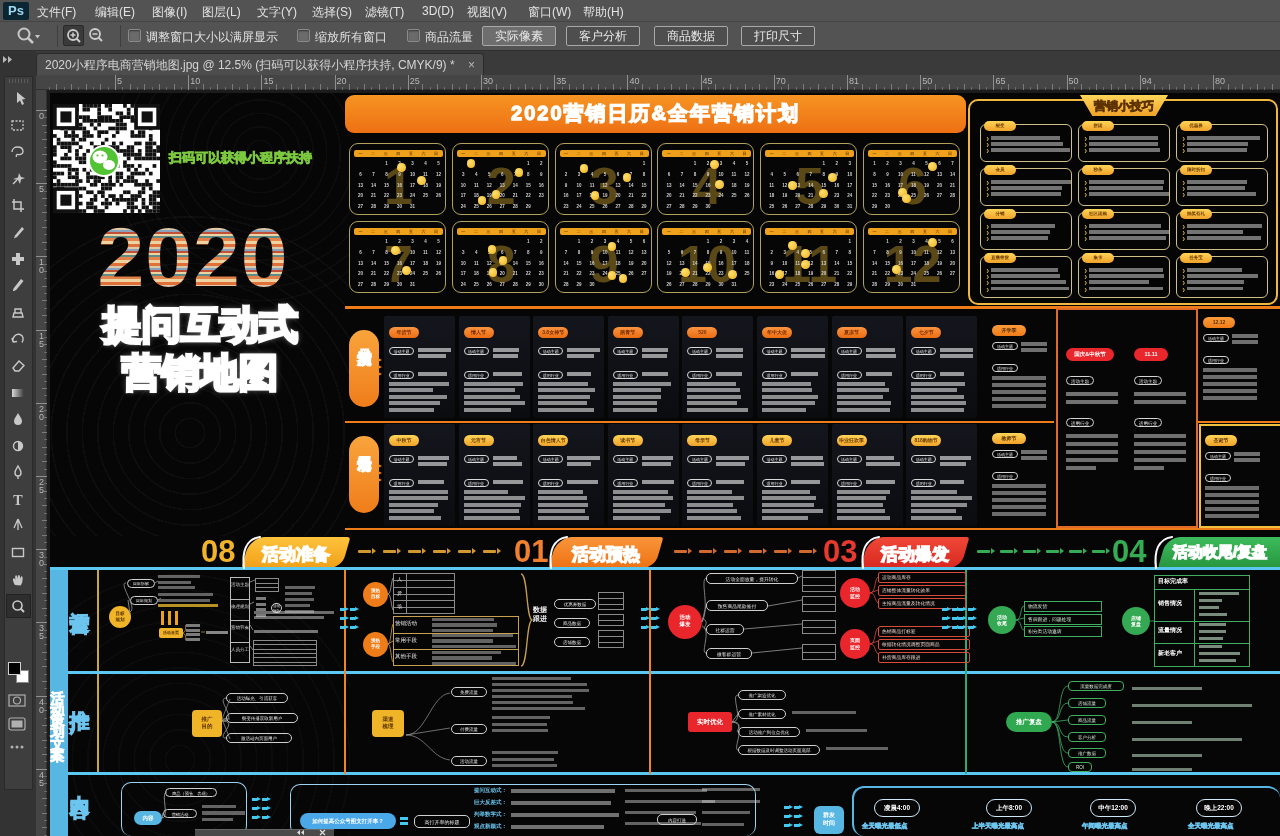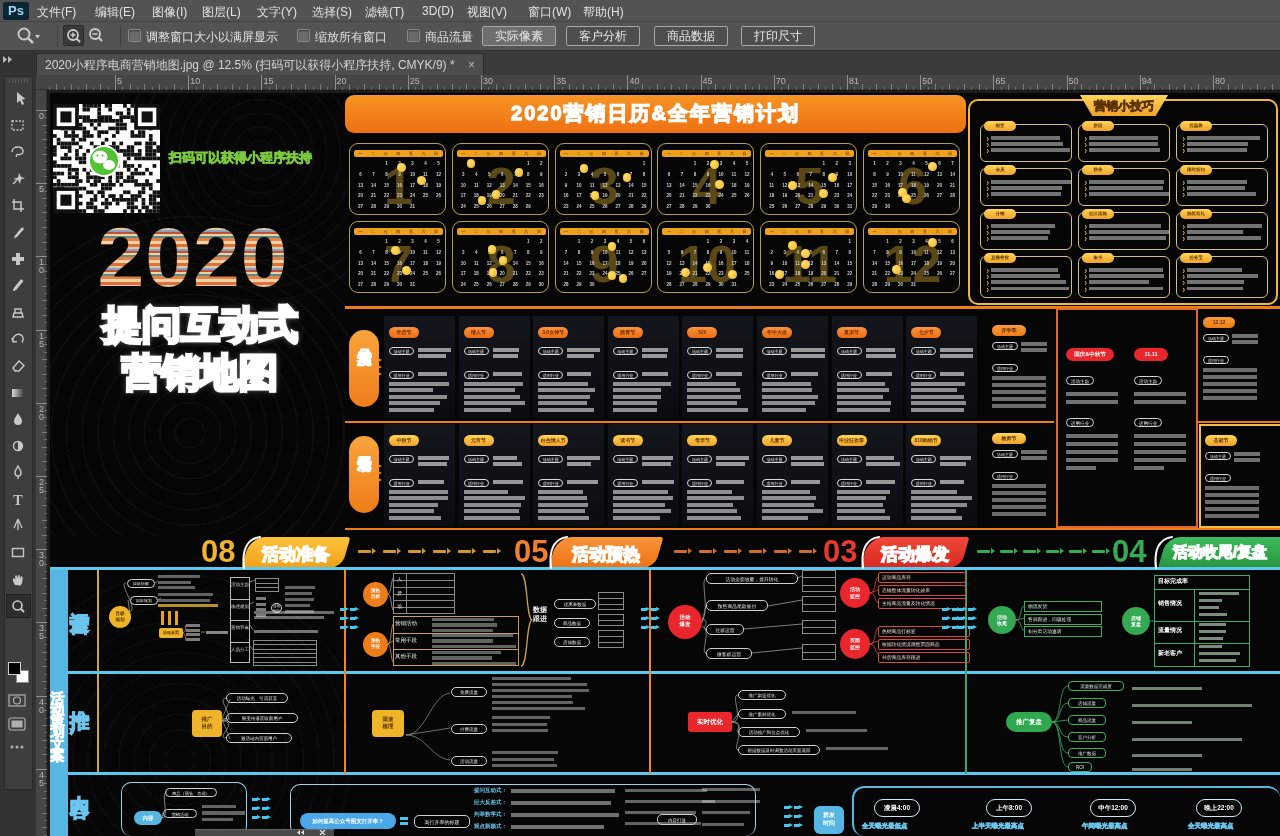--- a/index.html
+++ b/index.html
@@ -1843,21 +1843,21 @@
 <div style="left:383px;top:550px;width:13px;height:2.6px;background:#d0982e;border-radius:1px"></div>
 <div style="left:397px;top:548.4px;width:0;height:0;border-left:4.5px solid #d0982e;border-top:3px solid transparent;border-bottom:3px solid transparent"></div>
 <div style="left:408px;top:550px;width:13px;height:2.6px;background:#d0982e;border-radius:1px"></div>
 <div style="left:422px;top:548.4px;width:0;height:0;border-left:4.5px solid #d0982e;border-top:3px solid transparent;border-bottom:3px solid transparent"></div>
 <div style="left:433px;top:550px;width:13px;height:2.6px;background:#d0982e;border-radius:1px"></div>
 <div style="left:447px;top:548.4px;width:0;height:0;border-left:4.5px solid #d0982e;border-top:3px solid transparent;border-bottom:3px solid transparent"></div>
 <div style="left:458px;top:550px;width:13px;height:2.6px;background:#d0982e;border-radius:1px"></div>
 <div style="left:472px;top:548.4px;width:0;height:0;border-left:4.5px solid #d0982e;border-top:3px solid transparent;border-bottom:3px solid transparent"></div>
 <div style="left:483px;top:550px;width:13px;height:2.6px;background:#d0982e;border-radius:1px"></div>
 <div style="left:497px;top:548.4px;width:0;height:0;border-left:4.5px solid #d0982e;border-top:3px solid transparent;border-bottom:3px solid transparent"></div>
-<div class="" style="left:514px;top:535px;width:40px;height:33px;font-size:31px;line-height:33px;color:#f08030;font-weight:bold">05</div>
+<div class="" style="left:514px;top:535px;width:40px;height:33px;font-size:31px;line-height:33px;color:#f08030;font-weight:bold">01</div>
 <div class="para" style="left:553px;top:537px;width:106px;height:31px;background:linear-gradient(#f9953a,#ee7214)"></div>
 <div class="paratxt" style="left:553px;top:543px;width:106px;height:20px;font-size:17px">活动预热</div>
 <div style="left:674px;top:550px;width:13px;height:2.6px;background:#d06a2e;border-radius:1px"></div>
 <div style="left:688px;top:548.4px;width:0;height:0;border-left:4.5px solid #d06a2e;border-top:3px solid transparent;border-bottom:3px solid transparent"></div>
 <div style="left:699px;top:550px;width:13px;height:2.6px;background:#d06a2e;border-radius:1px"></div>
 <div style="left:713px;top:548.4px;width:0;height:0;border-left:4.5px solid #d06a2e;border-top:3px solid transparent;border-bottom:3px solid transparent"></div>
 <div style="left:724px;top:550px;width:13px;height:2.6px;background:#d06a2e;border-radius:1px"></div>
 <div style="left:738px;top:548.4px;width:0;height:0;border-left:4.5px solid #d06a2e;border-top:3px solid transparent;border-bottom:3px solid transparent"></div>
 <div style="left:749px;top:550px;width:13px;height:2.6px;background:#d06a2e;border-radius:1px"></div>
 <div style="left:763px;top:548.4px;width:0;height:0;border-left:4.5px solid #d06a2e;border-top:3px solid transparent;border-bottom:3px solid transparent"></div>

